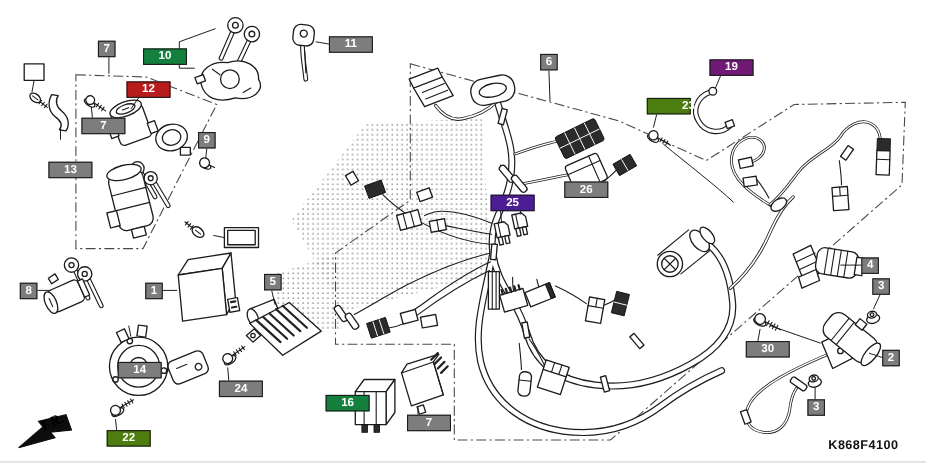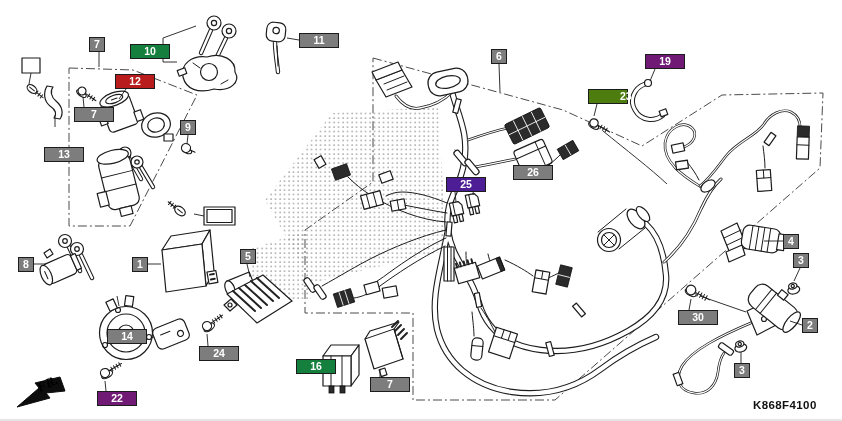--- a/index.html
+++ b/index.html
@@ -504,21 +504,21 @@
 <div class="callout d1" style="left: 491px; top: 49px; background: rgb(125, 125, 125); border-color: rgb(28, 28, 28); color: rgb(255, 255, 255);">6</div>
 <div class="callout" style="left: 645px; top: 54px; background: #701a75; border-color: rgb(28, 28, 28); color: rgb(255, 255, 255);">19</div>
 <div class="callout" style="left: 588px; top: 89px; background: #4d7c0f; border-color: rgb(28, 28, 28); color: rgb(255, 255, 255); padding-left: 31px;">23</div>
 <div class="callout" style="left: 446px; top: 177px; background: #4c1d95; border-color: rgb(28, 28, 28); color: rgb(255, 255, 255);">25</div>
 <div class="callout" style="left: 465px; top: 165px; background: rgb(125, 125, 125); border-color: rgb(28, 28, 28); color: rgb(255, 255, 255); margin-left: 48px;">26</div>
 <div class="callout d1" style="left: 18px; top: 257px; background: rgb(125, 125, 125); border-color: rgb(28, 28, 28); color: rgb(255, 255, 255);">8</div>
 <div class="callout d1" style="left: 132px; top: 257px; background: rgb(125, 125, 125); border-color: rgb(28, 28, 28); color: rgb(255, 255, 255);">1</div>
 <div class="callout d1" style="left: 240px; top: 249px; background: rgb(125, 125, 125); border-color: rgb(28, 28, 28); color: rgb(255, 255, 255);">5</div>
 <div class="callout" style="left: 107px; top: 281px; background: rgb(125, 125, 125); border-color: rgb(28, 28, 28); color: rgb(255, 255, 255); margin-top: 48px;">14</div>
 <div class="callout" style="left: 199px; top: 346px; background: rgb(125, 125, 125); border-color: rgb(28, 28, 28); color: rgb(255, 255, 255);">24</div>
-<div class="callout" style="left: 97px; top: 391px; background: #701a75; border-color: rgb(28, 28, 28); color: rgb(255, 255, 255);">22</div>
+<div class="callout" style="left: 97px; top: 391px; background: #4d7c0f; border-color: rgb(28, 28, 28); color: rgb(255, 255, 255);">22</div>
 <div class="callout" style="left: 296px; top: 359px; background: #15803d; border-color: rgb(28, 28, 28); color: rgb(255, 255, 255);">16</div>
 <div class="callout" style="left: 370px; top: 377px; background: rgb(125, 125, 125); border-color: rgb(28, 28, 28); color: rgb(255, 255, 255);">7</div>
 <div class="callout d1" style="left: 783px; top: 234px; background: rgb(125, 125, 125); border-color: rgb(28, 28, 28); color: rgb(255, 255, 255);">4</div>
 <div class="callout d1" style="left: 793px; top: 253px; background: rgb(125, 125, 125); border-color: rgb(28, 28, 28); color: rgb(255, 255, 255);">3</div>
 <div class="callout" style="left: 678px; top: 310px; background: rgb(125, 125, 125); border-color: rgb(28, 28, 28); color: rgb(255, 255, 255);">30</div>
 <div class="callout d1" style="left: 802px; top: 318px; background: rgb(125, 125, 125); border-color: rgb(28, 28, 28); color: rgb(255, 255, 255);">2</div>
 <div class="callout d1" style="left: 734px; top: 363px; background: rgb(125, 125, 125); border-color: rgb(28, 28, 28); color: rgb(255, 255, 255);">3</div>
 
 <div id="frlabel">FR.</div>
 <div id="code">K868F4100</div>

